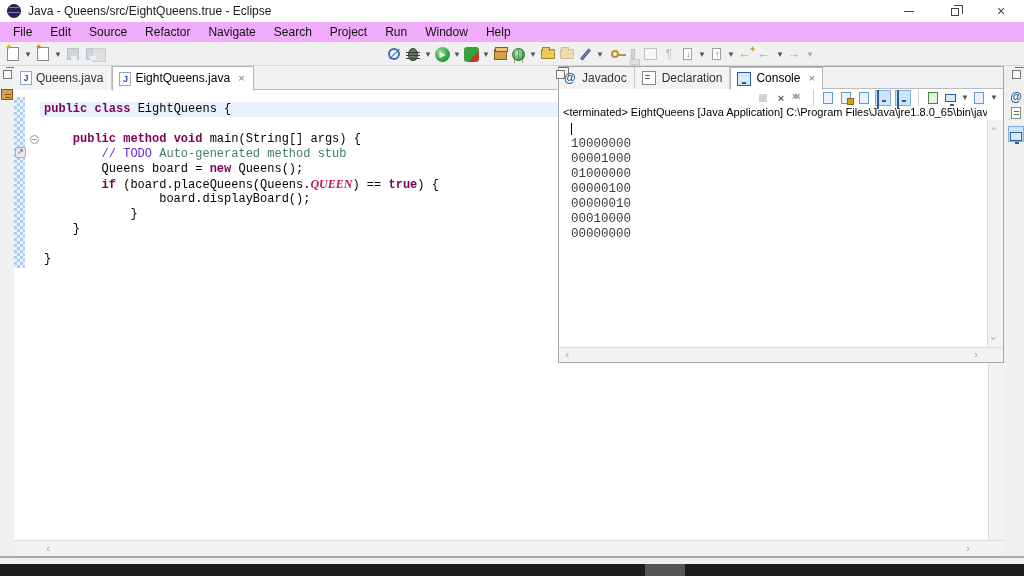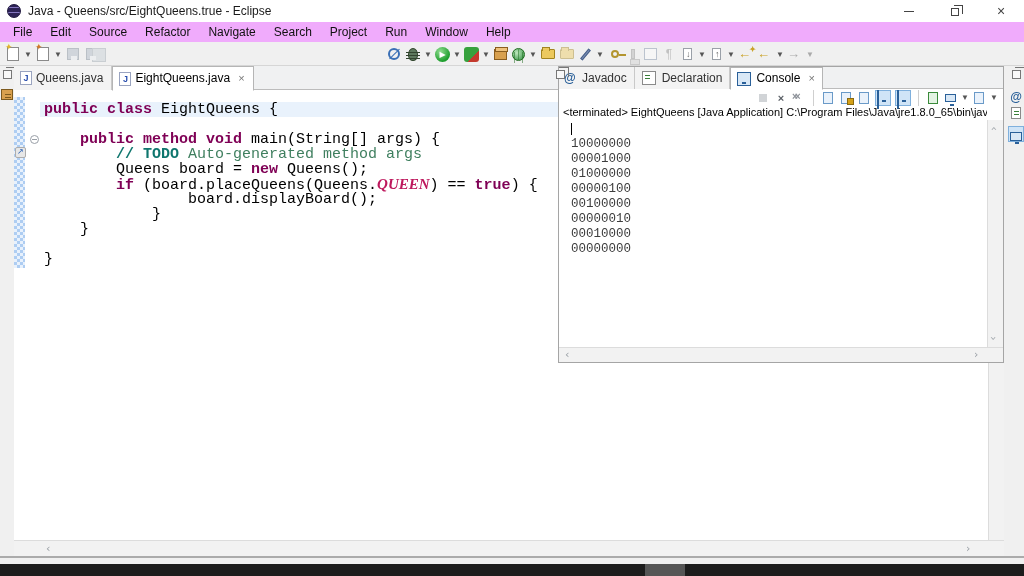--- a/index.html
+++ b/index.html
@@ -112,25 +112,25 @@
     background-color:#e8f1fc;
     background-image:linear-gradient(45deg,#aecdf2 25%,transparent 25%,transparent 75%,#aecdf2 75%),
                      linear-gradient(45deg,#aecdf2 25%,transparent 25%,transparent 75%,#aecdf2 75%);
     background-size:6px 6px; background-position:0 0,3px 3px; }
   #fold-marker { left:16px; top:45px; width:9px; height:9px; border:1px solid #9aa0a8; border-radius:50%; background:#fff; }
   #fold-marker::after { content:""; position:absolute; left:1px; top:3px; width:5px; height:1px; background:#9aa0a8; }
   #launch-marker { left:1px; top:57px; width:11px; height:11px; background:#e7e7e7; border:1px solid #adadad; border-radius:2px; }
   #launch-marker::after { content:"↗"; position:absolute; left:1px; top:-1px; font-size:8px; color:#2a62b5; }
 
   #code-area { left:26px; top:12px; width:948px; }
-  .code-line { height:15px; line-height:15px; white-space:pre; font-family:"Liberation Mono",monospace; font-size:15px; color:#000; padding-left:4px; }
+  .code-line { height:15px; line-height:15px; white-space:pre; font-family:"Liberation Mono",monospace; font-size:12px; color:#000; padding-left:4px; }
   .code-line.hl { background:#e9f2fc; }
   .c-kw { color:#7f0055; font-weight:bold; }
   .c-cm { color:#3f7f5f; }
-  .c-task { color:#0f766e; font-weight:bold; }
+  .c-task { color:#6d28d9; font-weight:normal; }
   .c-fld { color:#be185d; font-style:italic; font-weight:bold;font-family:Liberation Serif, serif; }
   .c-pl { color:#000; }
 
   .scroll-track-v { background:#f2f2f2; border-left:1px solid #dcdcdc; }
   .scroll-track-h { background:#f2f2f2; border-top:1px solid #dcdcdc; }
   .chev { display:inline-block; font-size:11px; color:#9aa0a6; font-family:"DejaVu Sans",sans-serif; }
   .chev-up { transform:rotate(-90deg); } .chev-dn { transform:rotate(90deg); }
 
   #editor-vscroll { left:974px; top:24px; width:16px; height:450px; }
   #editor-vscroll .chev { position:absolute; left:4px; }
@@ -254,21 +254,21 @@
         </div>
       </div>
     <div id="editor-body" class="abs">
       <div id="range-indicator" class="abs"></div>
       <div id="launch-marker" class="abs"></div>
       <div id="fold-marker" class="abs"></div>
       <div id="code-area" class="abs">
           <div class="code-line hl"><span class="c-kw">public</span><span class="c-pl"> </span><span class="c-kw">class</span><span class="c-pl"> EightQueens {</span></div>
           <div class="code-line"></div>
           <div class="code-line"><span class="c-pl">    </span><span class="c-kw">public</span><span class="c-pl"> </span><span class="c-kw">method</span><span class="c-pl"> </span><span class="c-kw">void</span><span class="c-pl"> main(String[] args) {</span></div>
-          <div class="code-line"><span class="c-task">        // TODO</span><span class="c-cm"> Auto-generated method args</span></div>
+          <div class="code-line"><span class="c-task">        // TODO</span><span class="c-cm"> Auto-generated method stub</span></div>
           <div class="code-line"><span class="c-pl">        Queens board = </span><span class="c-kw">new</span><span class="c-pl"> Queens();</span></div>
           <div class="code-line"><span class="c-pl">        </span><span class="c-kw">if</span><span class="c-pl"> (board.placeQueens(Queens.</span><span class="c-fld">QUEEN</span><span class="c-pl">) == </span><span class="c-kw">true</span><span class="c-pl">) {</span></div>
           <div class="code-line"><span class="c-pl">                board.displayBoard();</span></div>
           <div class="code-line"><span class="c-pl">            }</span></div>
           <div class="code-line"><span class="c-pl">    }</span></div>
           <div class="code-line"></div>
           <div class="code-line"><span class="c-pl">}</span></div>
         </div>
       <div id="editor-vscroll" class="abs scroll-track-v">
         <span class="chev chev-up" style="top:3px;">›</span>
@@ -315,21 +315,20 @@
       <span class="cti ct-doc"></span>
       <span class="ct-dd">▼</span>
     </div>
     <div id="console-header" class="abs">&lt;terminated&gt; EightQueens [Java Application] C:\Program Files\Java\jre1.8.0_65\bin\javaw.exe</div>
     <div id="console-output" class="abs">
       <div class="con-line"><span id="console-caret"></span></div>
     <div class="con-line">10000000</div>
         <div class="con-line">00001000</div>
         <div class="con-line">01000000</div>
         <div class="con-line">00000100</div>
-        <div class="con-line">00100000</div>
         <div class="con-line">00000010</div>
         <div class="con-line">00010000</div>
         <div class="con-line">00000000</div>
       </div>
     <div id="console-vscroll" class="abs scroll-track-v">
       <span class="chev chev-up" style="top:2px;">›</span>
       <span class="chev chev-dn" style="bottom:2px;">›</span>
     </div>
     <div id="console-hscroll" class="abs scroll-track-h">
       <span class="chev" style="left:6px;">‹</span>

